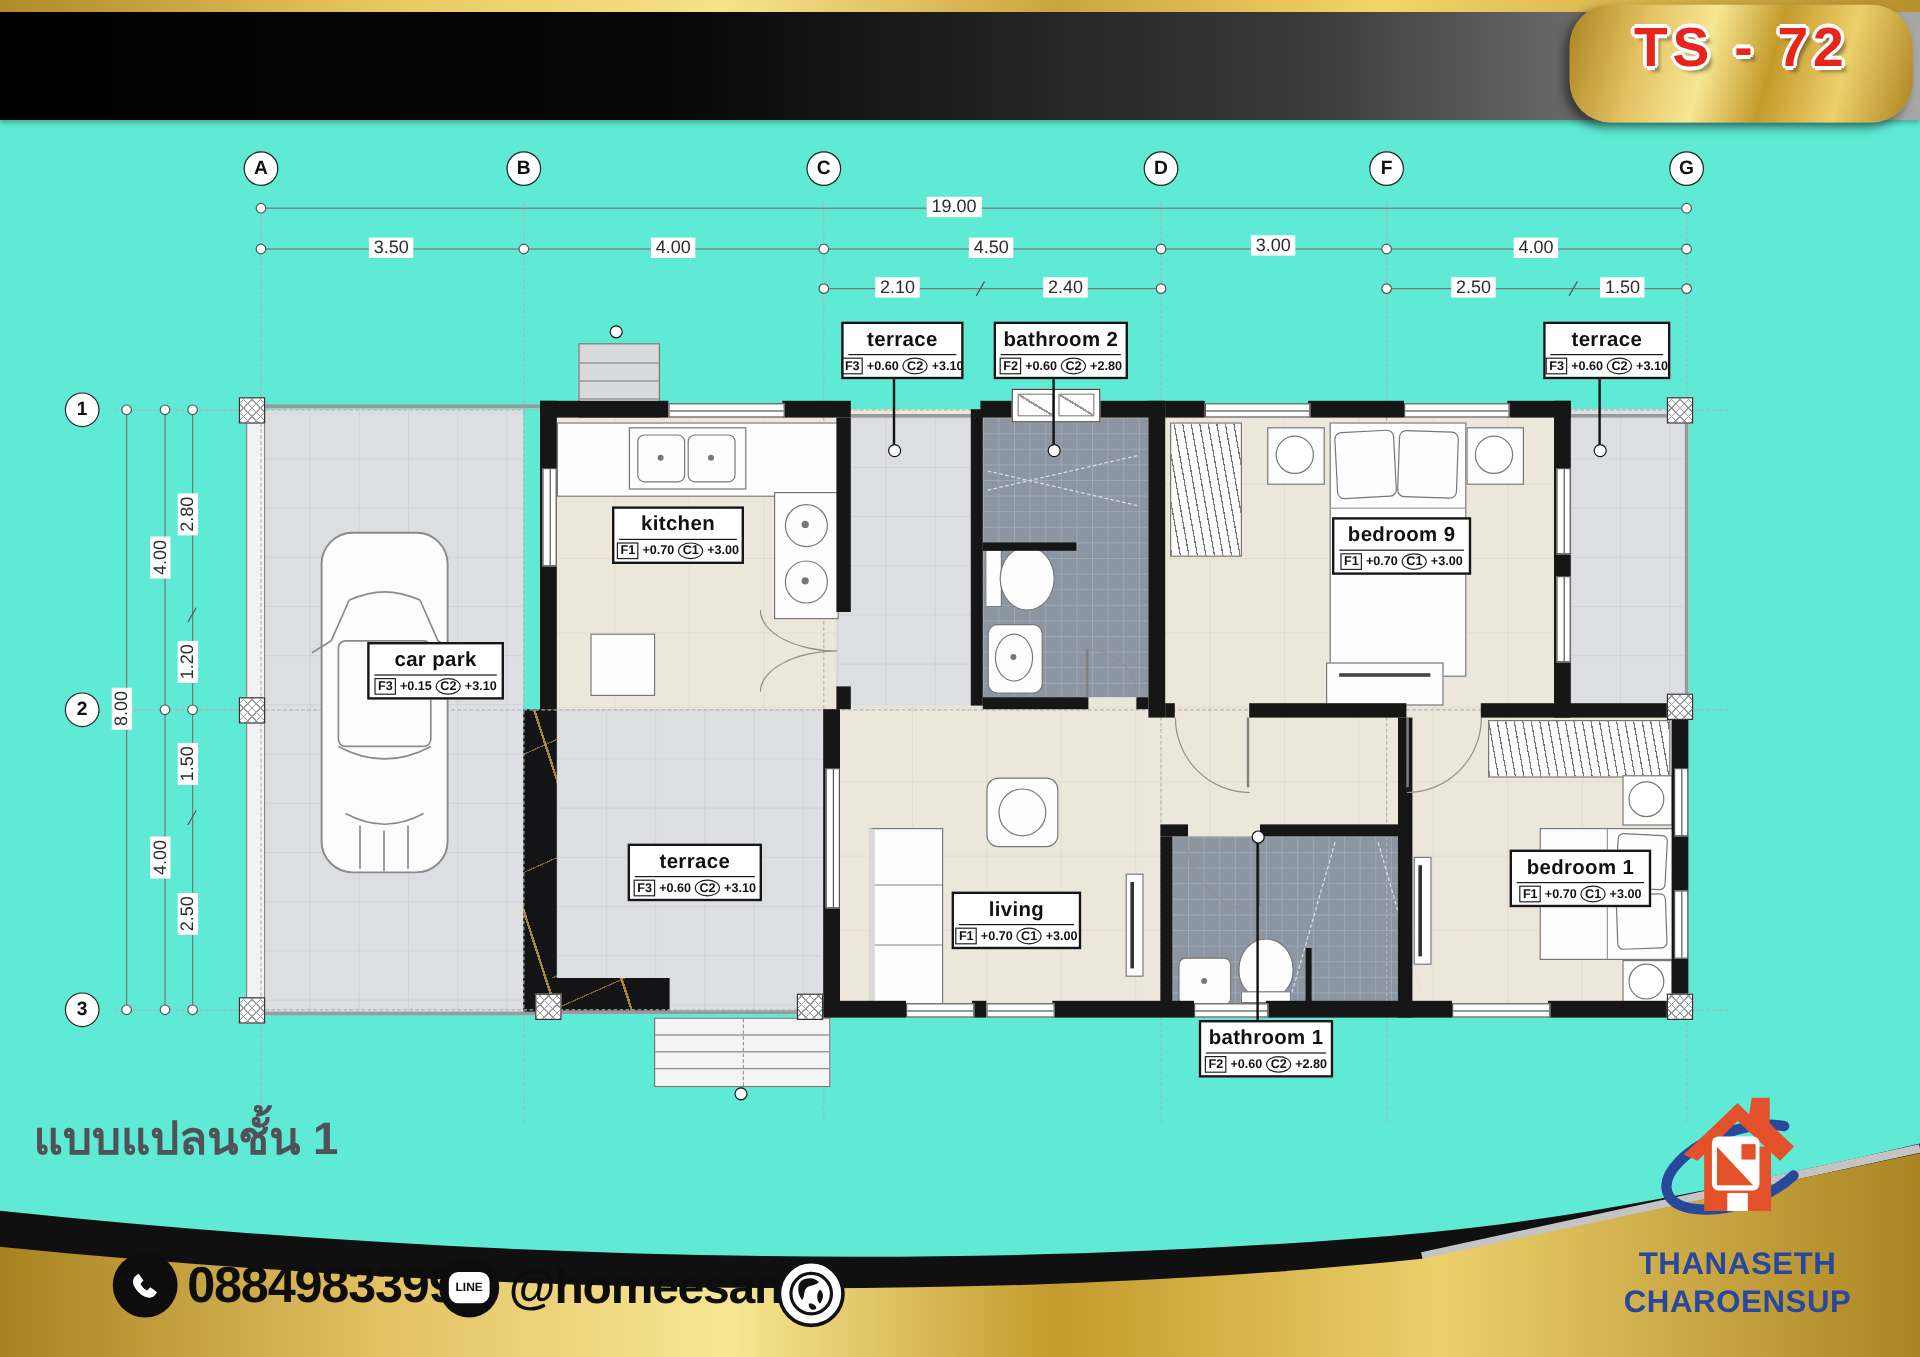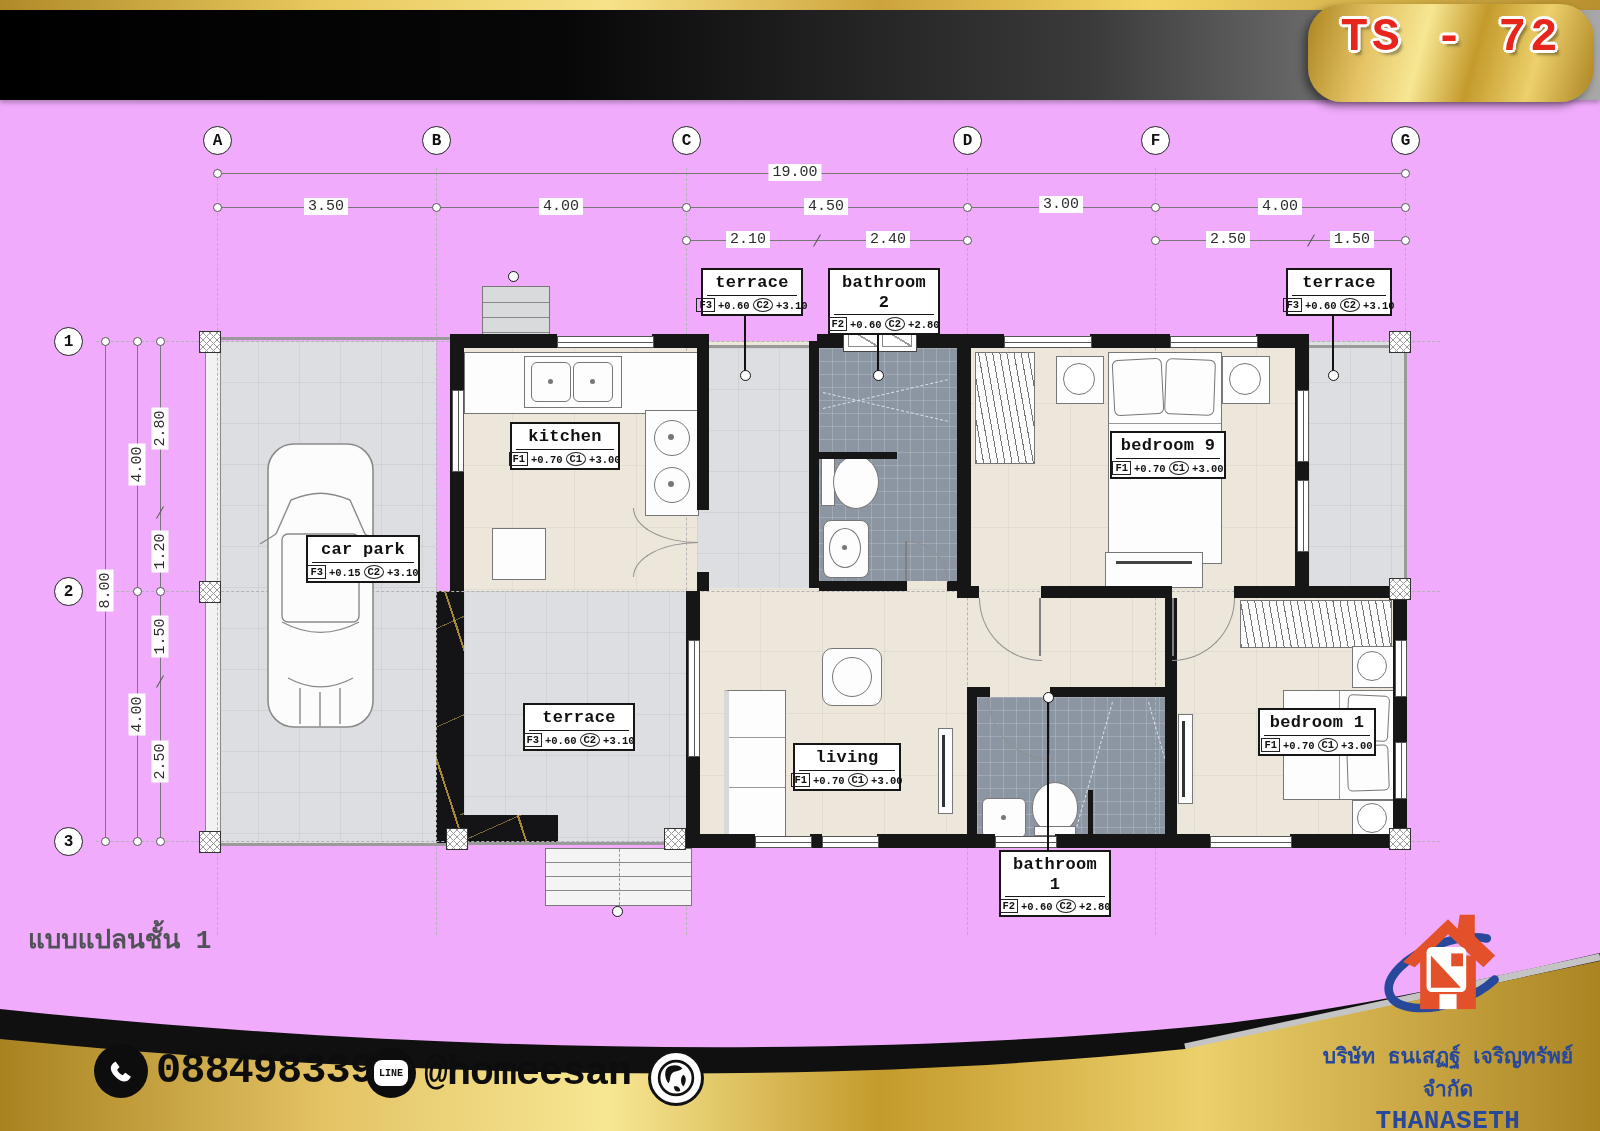--- a/index.html
+++ b/index.html
@@ -1,17 +1,17 @@
 <!DOCTYPE html>
 <html><head>
 <meta charset="utf-8">
 <style>
   html,body{margin:0;padding:0;background:#888;}
-  .stage{position:relative;width:1600px;height:1131px;background:#f0abfc;overflow:hidden;
-         font-family:Liberation Mono, monospace;}
+  .stage{position:relative;width:1600px;height:1131px;background:#5eead4;overflow:hidden;
+         font-family:Liberation Sans, sans-serif;}
   .abs{position:absolute;}
   
   .goldstrip{left:0;top:0;width:1600px;height:10px;
     background:linear-gradient(90deg,#b08a28,#e8c95e 20%,#f7e289 38%,#cda43c 55%,#f2d567 72%,#b8902e 100%);}
   .topbar{left:0;top:10px;width:1600px;height:90px;
     background:linear-gradient(90deg,#000 0%,#070707 35%,#3a3a3a 68%,#8e8e8e 93%,#a8a8a8 100%);
     box-shadow:0 3px 4px rgba(0,0,0,.25);}
   .badge{left:1308px;top:4px;width:286px;height:98px;border-radius:34px;
     background:linear-gradient(105deg,#ab841f 0%,#e3c264 22%,#f7e793 40%,#c49a2c 58%,#ecd06b 78%,#ab8422 100%);
     box-shadow:-4px 4px 8px rgba(0,0,0,.45);text-align:center;}
@@ -49,28 +49,28 @@
   .gcirc{position:absolute;width:27px;height:27px;border:1.7px solid #222;border-radius:50%;background:#fff;
     font-size:16px;font-weight:bold;color:#111;display:flex;align-items:center;justify-content:center;z-index:20;}
   .dlh{position:absolute;height:0;border-top:1px solid #777;z-index:18;}
   .dlv{position:absolute;width:0;border-left:1px solid #777;z-index:18;}
   .dc{position:absolute;width:7px;height:7px;border:1.3px solid #555;border-radius:50%;background:#fff;z-index:19;}
   .dsl{position:absolute;width:14px;height:0;border-top:1.5px solid #555;transform:rotate(-60deg);z-index:19;}
   .dnh{position:absolute;transform:translateX(-50%);font-size:15px;color:#2c2c2c;background:#fff;padding:0 4px;z-index:19;white-space:nowrap;}
   .dnv{position:absolute;transform:rotate(-90deg);font-size:15px;color:#2c2c2c;background:#fff;padding:0 3px;z-index:19;white-space:nowrap;}
   .rlabel{position:absolute;background:#fff;border:2px solid #161616;text-align:center;padding:3px 4px 2px;z-index:30;}
   .rlabel .nm{font-size:17px;font-weight:bold;color:#111;letter-spacing:.3px;line-height:1.15;}
-  .rlabel .sp{display:flex;justify-content:center;align-items:flex-end;gap:3px;font-size:10.5px;font-weight:bold;color:#111;
+  .rlabel .sp{display:flex;justify-content:center;align-items:center;gap:3px;font-size:10.5px;font-weight:bold;color:#111;
     margin-top:2px;border-top:1.5px solid #161616;padding-top:2px;white-space:nowrap;}
   .tag-sq{border:1.2px solid #222;padding:0 2px;}
   .tag-ci{border:1.2px solid #222;border-radius:50%;padding:0 3px;}
   .lead{position:absolute;width:2px;background:#111;z-index:29;}
   .ldot{position:absolute;width:9px;height:9px;border:1.8px solid #111;border-radius:50%;background:#fff;z-index:29;}
   .stl{position:absolute;left:0;right:0;height:0;border-top:1.3px solid #888;}
-  .plan-title{position:absolute;left:28px;top:918px;font-size:26px;font-weight:bold;color:#515257;z-index:40;}
+  .plan-title{position:absolute;left:28px;top:918px;font-size:38px;font-weight:bold;color:#515257;z-index:40;}
   
   .fsvg{position:absolute;left:0;top:931px;width:1600px;height:200px;z-index:50;}
   .contact{position:absolute;z-index:55;display:flex;align-items:center;}
   .cicon{width:54px;height:54px;border-radius:50%;background:#0d0d0d;display:flex;align-items:center;justify-content:center;flex:none;}
   .ctext{font-weight:bold;color:#0d0d0d;margin-left:8px;letter-spacing:-1px;}
   .linebubble{width:34px;height:26px;background:#fff;border-radius:8px;display:flex;align-items:center;justify-content:center;
     font-size:10px;font-weight:bold;color:#0d0d0d;}
   .logo{position:absolute;left:1302px;top:902px;width:292px;height:225px;z-index:60;text-align:center;}
   .logo .th{font-size:21px;font-weight:bold;color:#27489b;margin-top:2px;}
   .logo .en{font-size:26px;font-weight:bold;color:#27489b;letter-spacing:.5px;margin-top:1px;}
@@ -488,18 +488,17 @@
   <div class="logo">
     <svg width="150" height="135" viewBox="0 0 140 126" style="display:block;margin:0 auto;">
       <ellipse cx="70" cy="66" rx="58" ry="28" fill="none" stroke="#27489b" stroke-width="8" transform="rotate(-20 70 66)" stroke-dasharray="225 80" stroke-dashoffset="-30" stroke-linecap="round"></ellipse>
       <path d="M28,56 L70,16 L79,25 L81,12 L95,12 L95,32 L114,50 L103,61 L70,30 L39,61 Z" fill="#e2512a"></path>
       <rect x="44" y="50" width="52" height="50" fill="#e2512a"></rect>
       <rect x="50" y="42" width="37" height="42" rx="5" fill="#fff"></rect>
       <path d="M54,50 L82,80 L54,80 Z" fill="#e2512a"></path>
       <rect x="73" y="48" width="11" height="12" fill="#e2512a"></rect>
       <rect x="62" y="86" width="16" height="14" fill="#fff"></rect>
     </svg>
-    <div class="th">บริษัท ธนเสฏฐ์ เจริญทรัพย์ จำกัด</div>
     <div class="en">THANASETH CHAROENSUP</div>
 
   </div>
 
 </div>
 
 </body></html>

